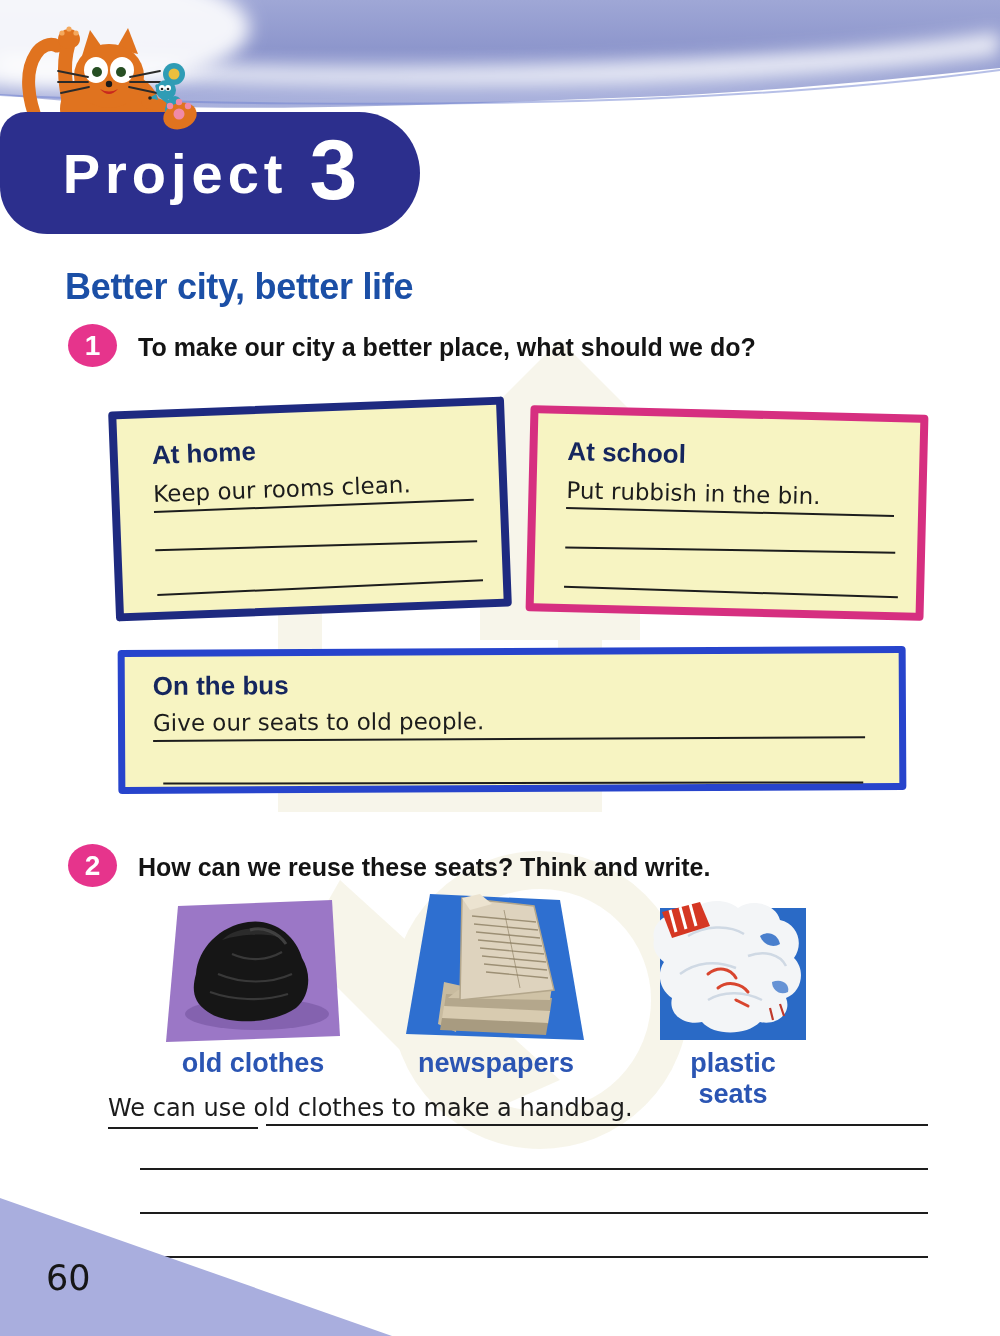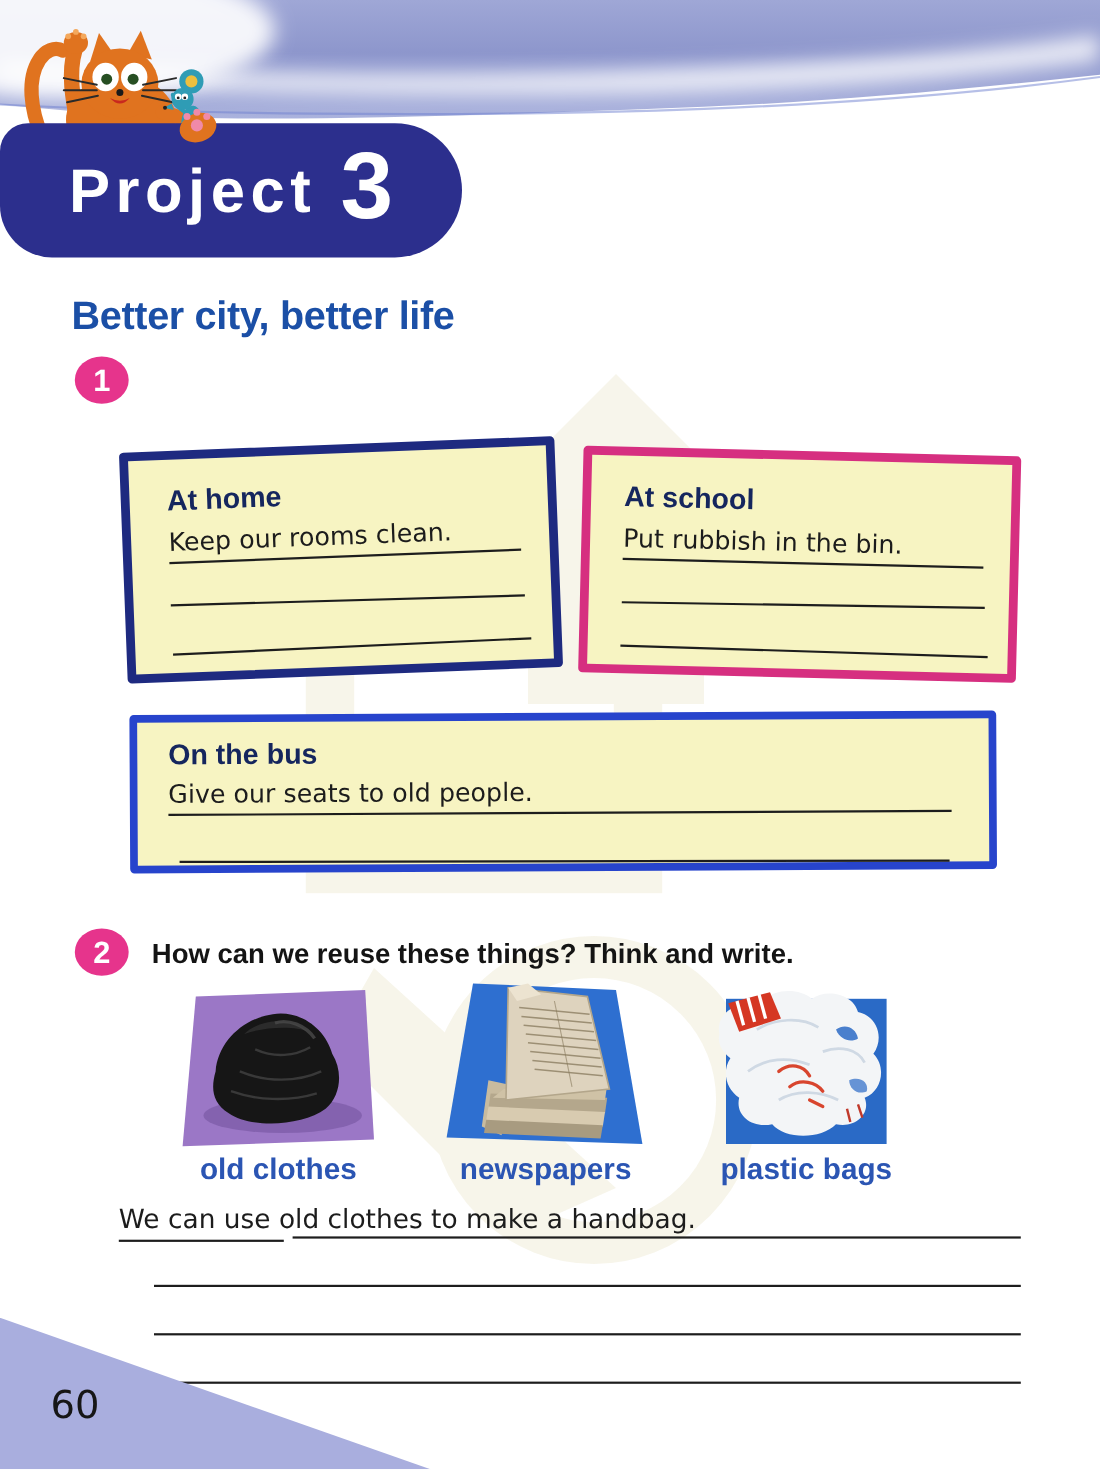--- a/index.html
+++ b/index.html
@@ -148,20 +148,21 @@
     </g>
   </svg>
 
   <div class="content">
 
     <div class="heading">Better city, better life</div>
 
     <div class="badge" style="left:68px;top:324px;">
       <span>1</span>
     </div>
+    <div class="qtext" style="left:138px;top:333px;width:820px;">To make our city a better place, what should we do?</div>
 
     <div class="card" style="left:112px;top:404px;width:396px;height:210px;border:8px solid #1e2a80;transform:rotate(-2.2deg);padding:22px 26px 0 34px;">
       <div class="title">At home</div>
       <div style="margin-top:10px;">
         <span class="hand ansline" style="width:320px;">Keep our rooms clean.</span>
       </div>
       <div class="blank" style="width:322px;height:38px;transform:rotate(0.6deg);"></div>
       <div class="blank" style="width:326px;height:40px;transform:rotate(-0.4deg);"></div>
     </div>
 
@@ -178,21 +179,21 @@
       <div class="title">On the bus</div>
       <div style="margin-top:8px;">
         <span class="hand ansline" style="width:712px;">Give our seats to old people.</span>
       </div>
       <div class="blank" style="width:700px;height:42px;margin-left:10px;transform:rotate(0.2deg);"></div>
     </div>
 
     <div class="badge" style="left:68px;top:844px;">
       <span>2</span>
     </div>
-    <div class="qtext" style="left:138px;top:853px;width:820px;">How can we reuse these things? Think and write.</div>
+    <div class="qtext" style="left:138px;top:853px;width:820px;">How can we reuse these seats? Think and write.</div>
 
     <svg class="photo" style="left:162px;top:896px;" width="182" height="152" viewBox="0 0 182 152">
       <polygon points="16,10 170,4 178,140 4,146" fill="#9b77c6"></polygon>
       <ellipse cx="95" cy="118" rx="72" ry="16" fill="#7a5aa5" opacity="0.7"></ellipse>
       <path d="M34,78 C36,52 58,30 86,26 C112,22 134,40 140,62 C150,78 148,100 134,112 C112,128 66,130 46,116 C30,106 30,92 34,78 Z" fill="#161616"></path>
       <path d="M60,44 C74,30 104,28 118,42 C106,36 76,38 60,44 Z" fill="#2b2b2b"></path>
       <g stroke="#3d3d3d" stroke-width="2.2" fill="none" opacity="0.9">
         <path d="M48,96 C70,104 100,106 126,98"></path>
         <path d="M56,78 C80,88 108,88 130,78"></path>
         <path d="M70,58 C88,66 106,64 120,56"></path>
@@ -245,21 +246,21 @@
         <path d="M84,104 L96,110"></path>
       </g>
       <g stroke="#c0392b" stroke-width="2.2">
         <line x1="128" y1="108" x2="132" y2="120"></line>
           <line x1="118" y1="112" x2="121" y2="124"></line>
       </g>
     </svg>
 
     <div class="photo-label" style="left:400px;top:1048px;width:192px;">newspapers</div>
     <div class="photo-label" style="left:162px;top:1048px;width:182px;">old clothes</div>
-    <div class="photo-label" style="left:652px;top:1048px;width:162px;">plastic bags</div>
+    <div class="photo-label" style="left:652px;top:1048px;width:162px;">plastic seats</div>
 
     <div class="sentence hand">We can use old clothes to make a handbag.</div>
     <div class="wline" style="left:108px;top:1127px;width:150px;"></div>
     <div class="wline" style="left:266px;top:1124px;width:662px;"></div>
 
     <div class="wline" style="left:140px;top:1168px;width:788px;"></div>
     <div class="wline" style="left:140px;top:1212px;width:788px;"></div>
     <div class="wline" style="left:140px;top:1256px;width:788px;"></div>
 
     <div class="corner"></div>

